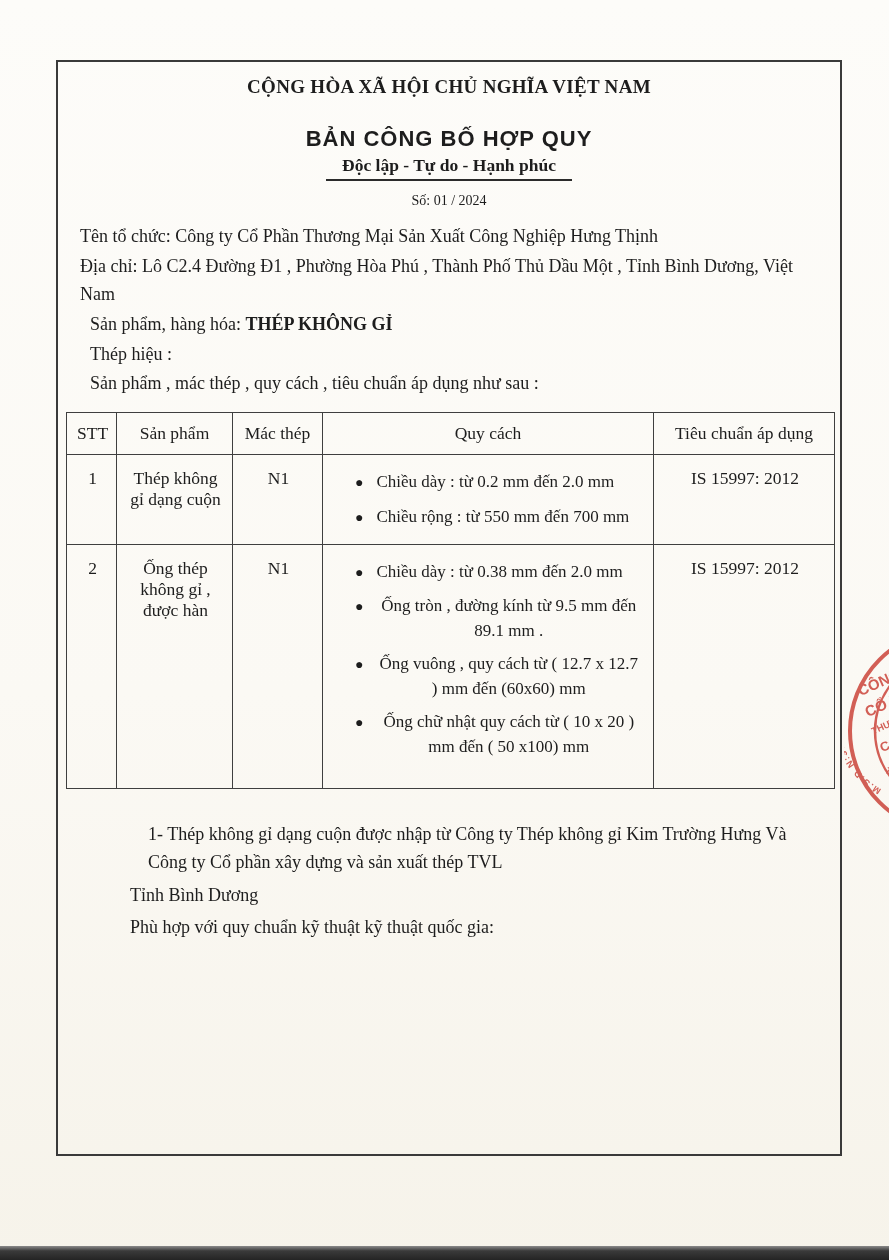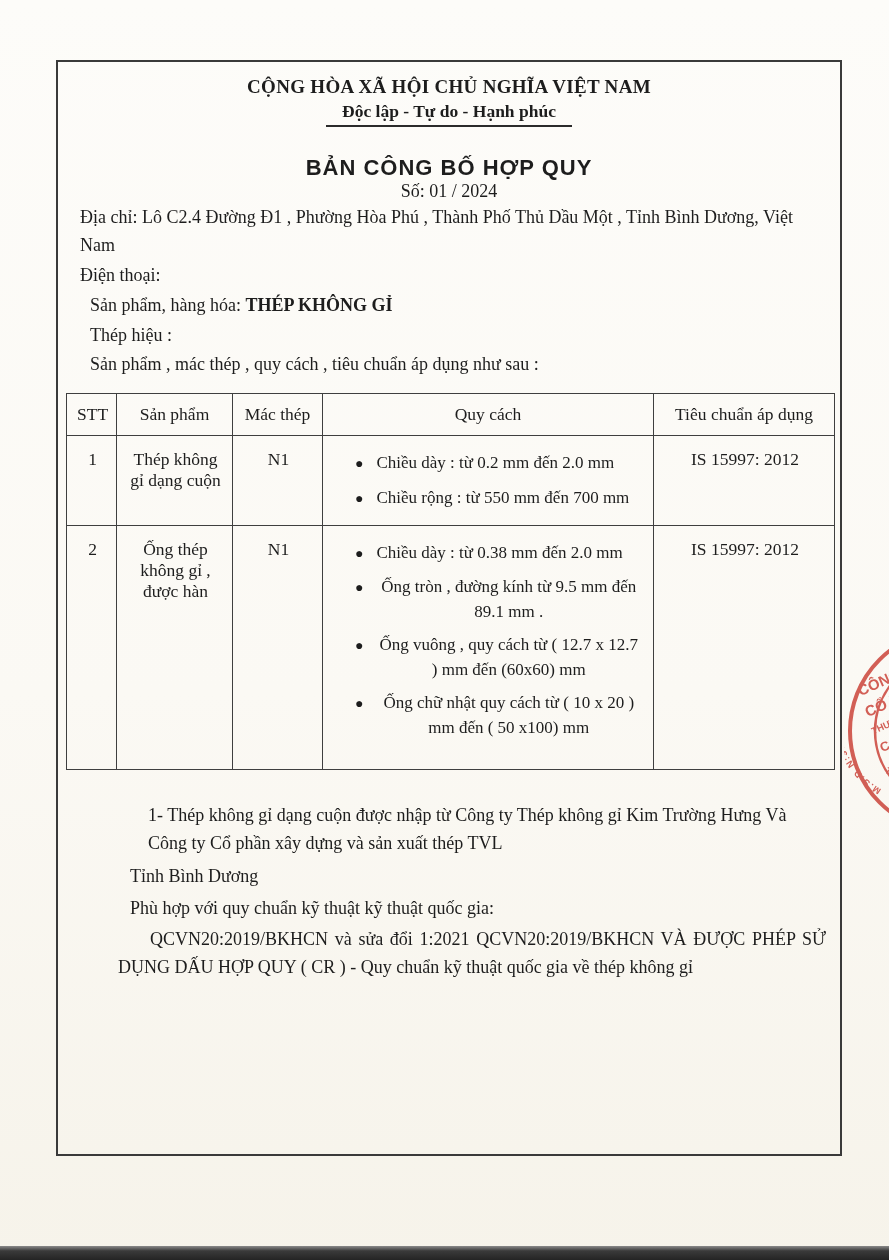--- a/index.html
+++ b/index.html
@@ -13,21 +13,21 @@
     position:absolute; left:56px; top:60px; width:786px; height:1096px;
     border:2px solid #3a3a3a; padding:14px 8px 0 8px; background:transparent;
   }
   .center { text-align:center; }
   .h1 { font-size:19px; font-weight:bold; letter-spacing:.3px; }
   .h2wrap { margin-top:3px; }
   .h2 { display:inline-block; font-size:17.5px; font-weight:bold;
         border-bottom:2px solid #2b2b2b; padding:0 16px 3px 16px; }
   .title { margin-top:28px; font-family:"Liberation Sans","DejaVu Sans",sans-serif;
            font-size:22px; font-weight:bold; letter-spacing:1px; }
-  .docnum { font-size:18px; }
+  .docnum { margin-top:12px; font-size:14px; }
   .para { font-size:18px; line-height:1.55; margin:2px 10px 0 14px; }
   .para.first { margin-top:14px; }
   .para.indent { margin-left:24px; }
   .bold { font-weight:bold;margin-top:8px; }
 
   table { border-collapse:collapse; table-layout:fixed; width:100%;
           margin-top:14px; font-size:17.5px; }
   th,td { border:1.5px solid #3f3f3f; text-align:center; font-weight:normal; }
   th { height:42px; vertical-align:middle; padding:6px 10px; }
   td { vertical-align:top; padding:13px 8px 12px 10px; }
@@ -52,29 +52,29 @@
                  background:linear-gradient(180deg,#8a8a8a 0%,#3a3a3a 35%,#242424 100%); }
 </style>
 </head>
 <body>
 
 <div class="page">
 
   <div class="frame">
 
     <div class="center h1">CỘNG HÒA XÃ HỘI CHỦ NGHĨA VIỆT NAM</div>
+    <div class="center title">BẢN CÔNG BỐ HỢP QUY</div>
+
     <div class="center h2wrap">
       <span class="h2">Độc lập - Tự do - Hạnh phúc</span>
     </div>
-
-    <div class="center title">BẢN CÔNG BỐ HỢP QUY</div>
     <div class="center docnum">Số: 01 / 2024</div>
 
+    <p class="para first">Tên tổ chức: Công ty Cổ Phần Thương Mại Sản Xuất Công Nghiệp Hưng Thịnh</p>
     <p class="para">Địa chỉ: Lô C2.4 Đường Đ1 , Phường Hòa Phú , Thành Phố Thủ Dầu Một , Tỉnh Bình Dương, Việt Nam</p>
-    <p class="para">Điện thoại:</p>
     <p class="para indent"><span>Sản phẩm, hàng hóa: </span><span class="bold">THÉP KHÔNG GỈ</span></p>
     <p class="para indent">Thép hiệu :</p>
     <p class="para indent">Sản phẩm , mác thép , quy cách , tiêu chuẩn áp dụng như sau :</p>
 
     <table>
       <colgroup>
         <col style="width:50px">
           <col style="width:116px">
           <col style="width:90px">
           <col style="width:331px">
@@ -134,21 +134,20 @@
           </td>
           <td>IS 15997: 2012</td>
         </tr>
       </tbody>
     </table>
 
     <div class="notes">
       <p class="note1">1-  Thép không gỉ dạng cuộn được nhập từ Công ty Thép không gỉ Kim Trường Hưng Và Công ty Cổ phần xây dựng và sản xuất thép TVL</p>
       <p class="plain">Tỉnh Bình Dương</p>
       <p class="plain">Phù hợp với quy chuẩn kỹ thuật kỹ thuật quốc gia:</p>
-      <p class="lastp">QCVN20:2019/BKHCN  và  sửa  đổi  1:2021  QCVN20:2019/BKHCN  VÀ  ĐƯỢC PHÉP SỬ DỤNG DẤU HỢP QUY ( CR ) -  Quy chuẩn kỹ thuật quốc gia về thép không gỉ</p>
     </div>
 
   </div>
 
   <div class="stamp">
     <svg viewBox="0 0 214 214" xmlns="http://www.w3.org/2000/svg">
       <defs>
         <path id="arcL" d="M 22,168 A 90,90 0 0 1 22,46"></path>
         <path id="arcB" d="M 20,132 A 90,90 0 0 0 104,196"></path>
       </defs>

